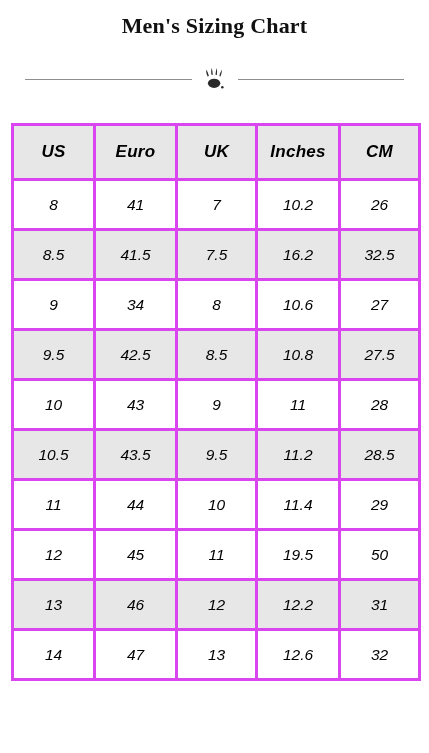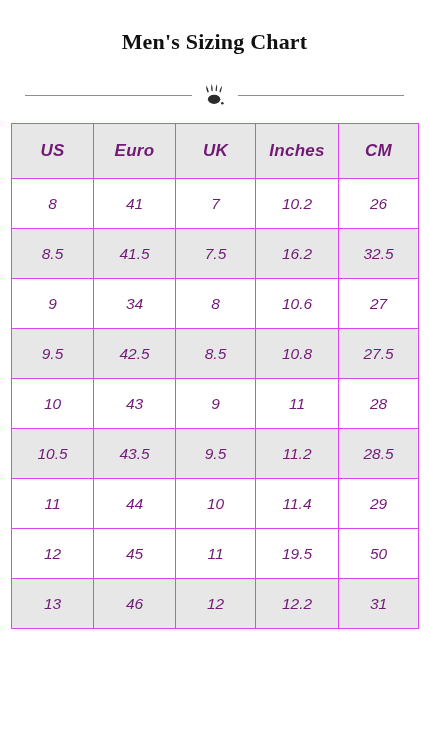--- a/index.html
+++ b/index.html
@@ -18,21 +18,21 @@
   }
 
   
   .page-title {
     text-align: center;
     font-family: "Liberation Serif", serif;
     font-weight: bold;
     font-size: 22px;
     letter-spacing: 0.2px;
     color: #111111;
-    margin-top: 29px;
+    margin-top: 13px;
     line-height: 1.15;
   }
 
   
   .divider {
     display: flex;
     align-items: center;
     justify-content: center;
     margin-top: 26px;
     padding: 0 25px;
@@ -65,25 +65,25 @@
 
   table.size-table {
     width: 100%;
     border-collapse: collapse;
     table-layout: fixed;
     background: #ffffff;
   }
 
   table.size-table th,
   table.size-table td {
-    border: 1px solid #d946ef;
+    border: 3px solid #d946ef;
     text-align: center;
     vertical-align: middle;
     font-style: italic;
-    color: #701a75;
+    color: #000000;
   }
 
   table.size-table thead th {
     background: #e7e7e7;
     height: 55px;
     font-weight: bold;
     font-size: 17px;
     letter-spacing: 0.3px;
   }
 
@@ -202,15 +202,22 @@
           <td>19.5</td>
           <td>50</td>
         </tr>
         <tr class="alt">
           <td>13</td>
           <td>46</td>
           <td>12</td>
           <td>12.2</td>
           <td>31</td>
         </tr>
+        <tr>
+          <td>14</td>
+          <td>47</td>
+          <td>13</td>
+          <td>12.6</td>
+          <td>32</td>
+        </tr>
       </tbody>
   </table>
 </div>
 
 </body></html>

